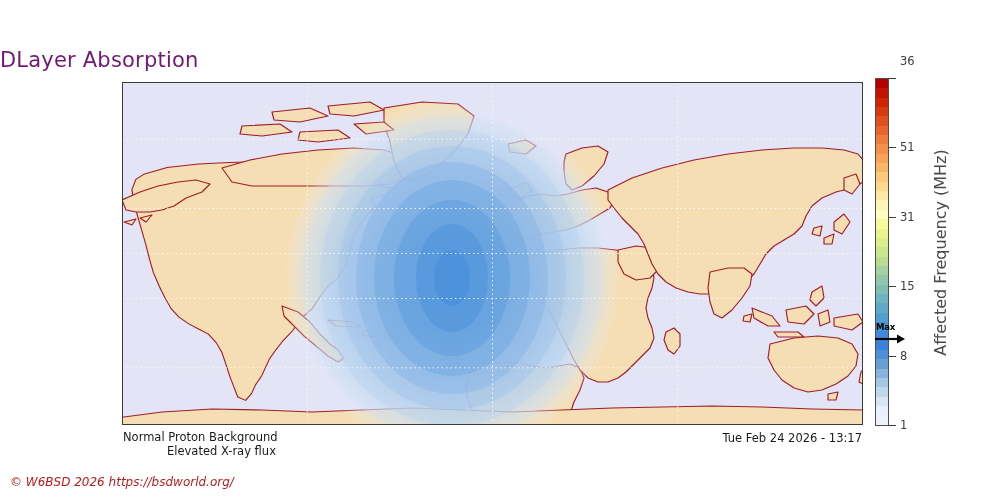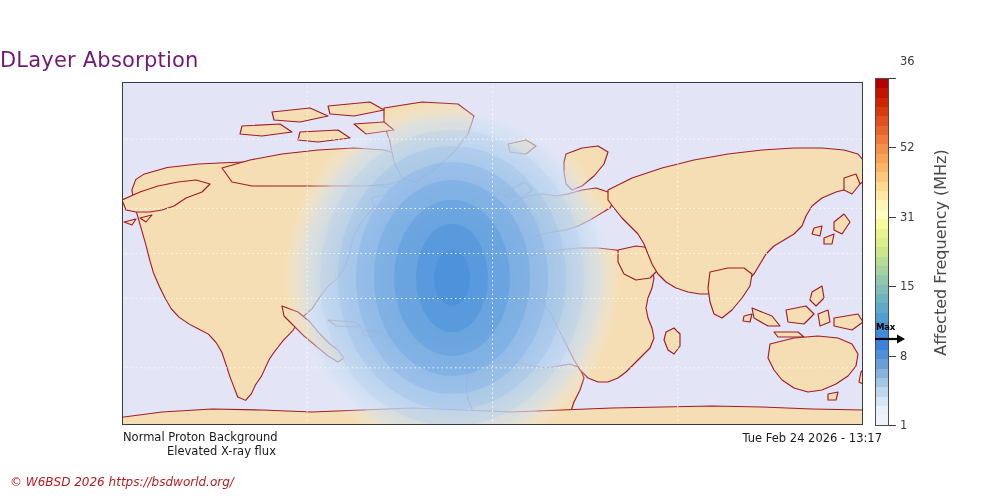--- a/index.html
+++ b/index.html
@@ -26,21 +26,21 @@
   .axis-frame{
     position:absolute;left:122px;top:82px;width:741px;height:343px;
     border:1px solid #3a3a3a;box-sizing:border-box;pointer-events:none;
   }
 
   
   .note{position:absolute;font-size:11.5px;color:#1a1a1a;white-space:nowrap;}
   #note1{left:123px;top:430px;}
   #note2{left:123px;top:444px;margin-left:44px;}
   #stamp{position:absolute;left:0;top:431px;width:862px;text-align:right;
-         font-size:11.5px;color:#1a1a1a;padding-left:20px;}
+         font-size:11.5px;color:#1a1a1a;}
 
   
   #footer{
     position:absolute;left:10px;top:475px;font-size:12px;color:#b91c1c;
     font-style:italic;white-space:nowrap;
   }
 
   
   #cbar-wrap{position:absolute;left:875px;top:78px;width:14px;height:348px;}
   #cbar{position:absolute;inset:0;display:flex;flex-direction:column;
@@ -282,21 +282,21 @@
   </div>
 
   <div class="cb-tick" style="top:78px"></div>
   <div class="cb-tick" style="top:147px"></div>
   <div class="cb-tick" style="top:217px"></div>
   <div class="cb-tick" style="top:286px"></div>
   <div class="cb-tick" style="top:356px"></div>
   <div class="cb-tick" style="top:425px"></div>
 
   <div class="cb-lab" style="top:61px">36</div>
-  <div class="cb-lab" style="top:147px">52</div>
+  <div class="cb-lab" style="top:147px">51</div>
   <div class="cb-lab" style="top:217px">31</div>
   <div class="cb-lab" style="top:286px">15</div>
   <div class="cb-lab" style="top:356px">8</div>
   <div class="cb-lab" style="top:425px">1</div>
 
   <div id="maxmark">
     <div class="lab">Max</div>
     <svg class="arr" viewBox="0 0 30 10">
       <line x1="0" y1="5" x2="22" y2="5" stroke="#000" stroke-width="2.2"></line>
       <polygon points="22,0.5 30,5 22,9.5" fill="#000"></polygon>

